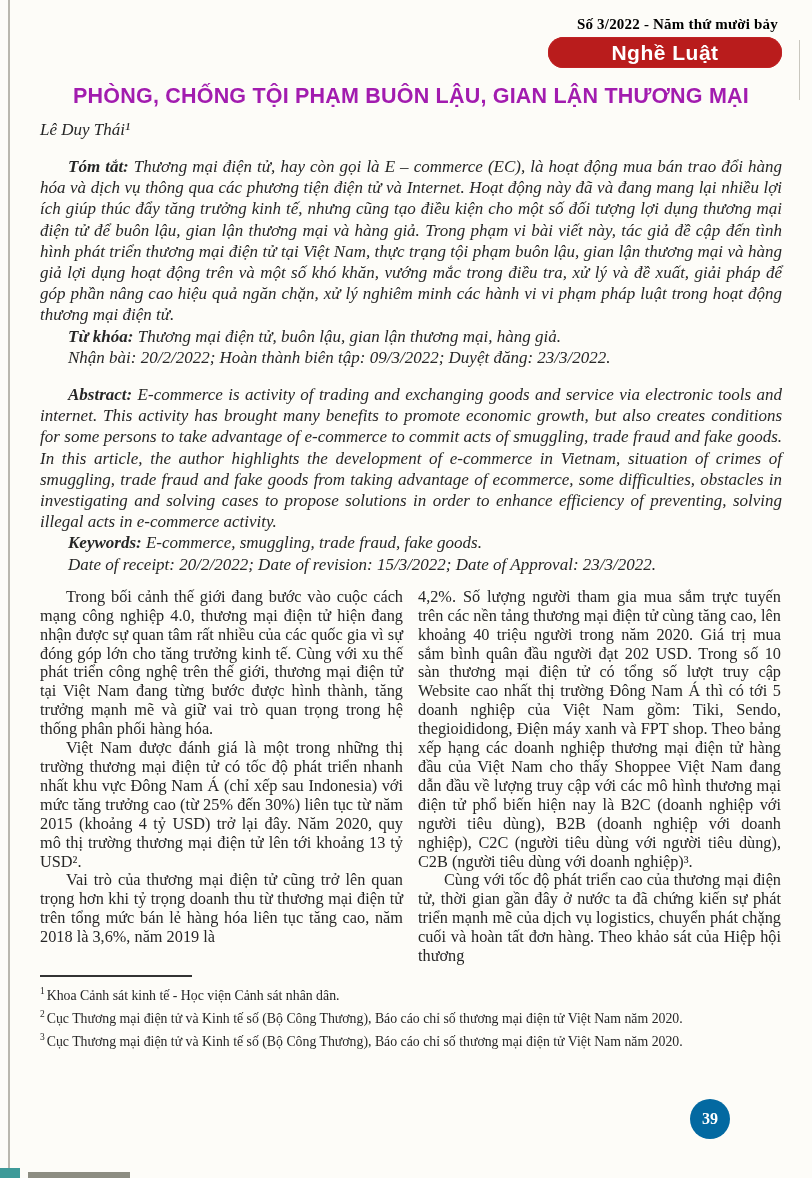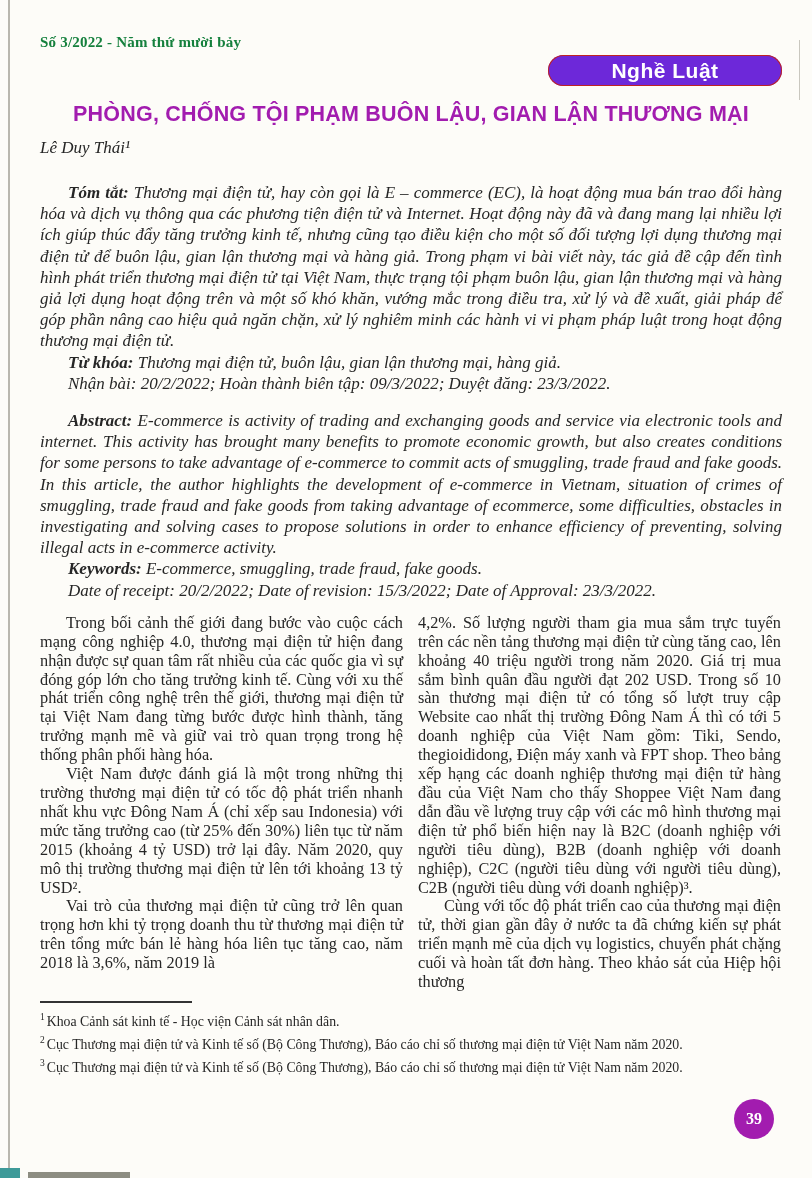--- a/index.html
+++ b/index.html
@@ -9,44 +9,44 @@
     font-family:"Liberation Serif", serif;
     color:#262626;
     position:relative;
     overflow:hidden;
   }
   .left-edge { position:absolute; left:8px; top:0; width:2px; height:1178px; background:#b9b7ae; }
   .right-edge { position:absolute; left:799px; top:40px; width:1px; height:60px; background:#c9c7bf; }
   .content { position:absolute; left:40px; top:0; width:742px; }
 
   .issue-line {
-    margin-top:34px; text-align:left; padding-right:4px;
-    color:#15803d; font-size:15px; font-weight:bold; letter-spacing:0.2px;
+    margin-top:16px; text-align:right; padding-right:4px;
+    color:#000000; font-size:15px; font-weight:bold; letter-spacing:0.2px;
   }
   .badge {
     margin-left:auto; margin-top:4px; width:234px; height:31px;
-    background:#6d28d9; border-radius:16px;
+    background:#b91c1c; border-radius:16px;
     display:flex; align-items:center; justify-content:center;
     box-shadow:0 0 0 1px #c02224 inset;
   }
   .badge-text {
     color:#ffffff; font-family:"Liberation Sans", sans-serif;
     font-weight:bold; font-size:21px; letter-spacing:0.5px;
   }
 
   .title {
     margin-top:12px; text-align:center;
     color:#a21caf; font-family:"Liberation Sans", sans-serif;
     font-weight:800; font-size:21.5px; line-height:33px; letter-spacing:0.2px;
   }
 
   .author { text-align:left; font-style:italic; font-size:17px; margin-top:7px; padding-right:14px; }
 
   .abstract {
-    margin-top:24px; text-align:justify; font-style:italic;
+    margin-top:16px; text-align:justify; font-style:italic;
     font-size:17px; line-height:21.2px;
   }
   .abstract p { margin:0; }
   .indent { text-indent:28px; }
   .lbl { font-weight:bold; }
   .abstract-en { margin-top:16px; }
 
   .columns {
     display:flex; gap:15px; margin-top:13px;
     font-size:16.3px; line-height:18.9px; text-align:justify;
@@ -55,22 +55,22 @@
   .col p { margin:0; text-indent:26px; }
   .col p.noindent { text-indent:0; }
   .col .section-heading { font-weight:bold; text-indent:26px; }
 
   .footnotes { margin-top:9px; font-size:13.8px; line-height:18.2px; }
   .fn-rule { width:152px; border-top:2.5px solid #333; margin:0 0 5px 0; }
   .footnotes sup { font-size:9.5px; margin-right:2px; }
   .footnotes p { margin:0; }
 
   .page-num-circle {
-    position:absolute; left:734px; top:1099px; width:40px; height:40px;
-    border-radius:50%; background:#a21caf;
+    position:absolute; left:690px; top:1099px; width:40px; height:40px;
+    border-radius:50%; background:#0369a1;
     display:flex; align-items:center; justify-content:center;
   }
   .page-num-circle span { color:#fff; font-weight:bold; font-size:16px; }
 
   .corner-teal { position:absolute; left:0; top:1168px; width:20px; height:10px; background:#3e9a99; }
   .corner-grey { position:absolute; left:28px; top:1172px; width:102px; height:6px; background:#8d8d82; }
 </style>
 </head>
 <body>
 

